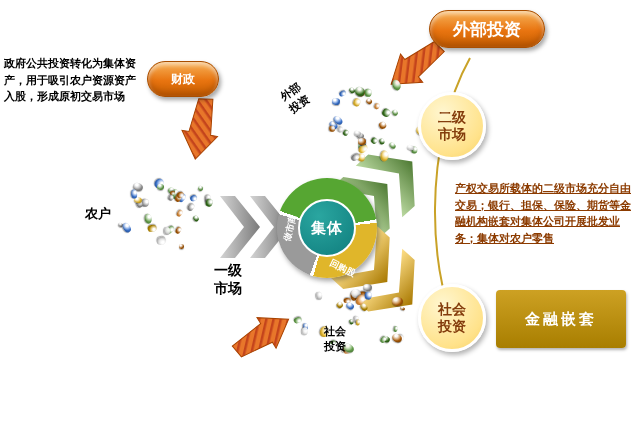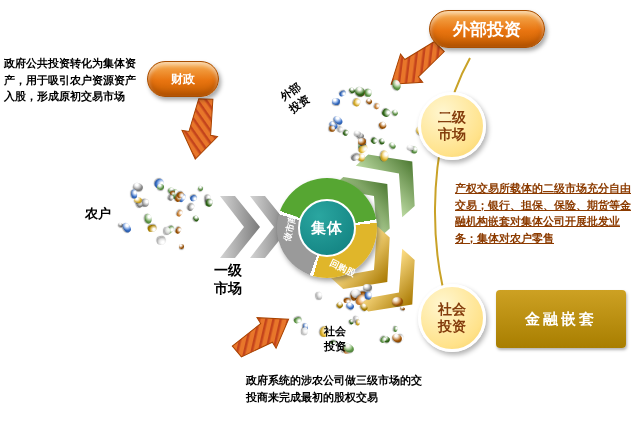--- a/index.html
+++ b/index.html
@@ -218,20 +218,19 @@
   <div class="market-circle" style="left:418px;top:284px;">
     <span class="wrap2">社会投资</span>
   </div>
 
   <div class="gold-box">
     <span>金融嵌套</span>
   </div>
 
   <div class="para" style="left:4px;top:55px;width:142px;">政府公共投资转化为集体资产，用于吸引农户资源资产入股，形成原初交易市场</div>
   <div class="para" style="left:455px;top:180px;width:183px;color:#8c3b00;text-decoration:underline;">产权交易所载体的二级市场充分自由交易；银行、担保、保险、期货等金融机构嵌套对集体公司开展批发业务；集体对农户零售</div>
-  <div class="para" style="left:246px;top:372px;width:180px;">政府系统的涉农公司做三级市场的交投商来完成最初的股权交易</div>
 
   <div class="lbl" style="left:85px;top:205px;font-size:13px;">农户</div>
   <div class="lbl" style="left:211px;top:261px;width:34px;font-size:14px;text-align:center;line-height:1.3;">一级市场</div>
   <div class="lbl" style="left:282px;top:83px;width:26px;font-size:11px;text-align:center;line-height:1.35;transform:rotate(-35deg);">外部投资</div>
   <div class="lbl" style="left:322px;top:324px;width:26px;font-size:11px;text-align:center;line-height:1.35;">社会投资</div>
 
 </div>
 
 </body></html>

